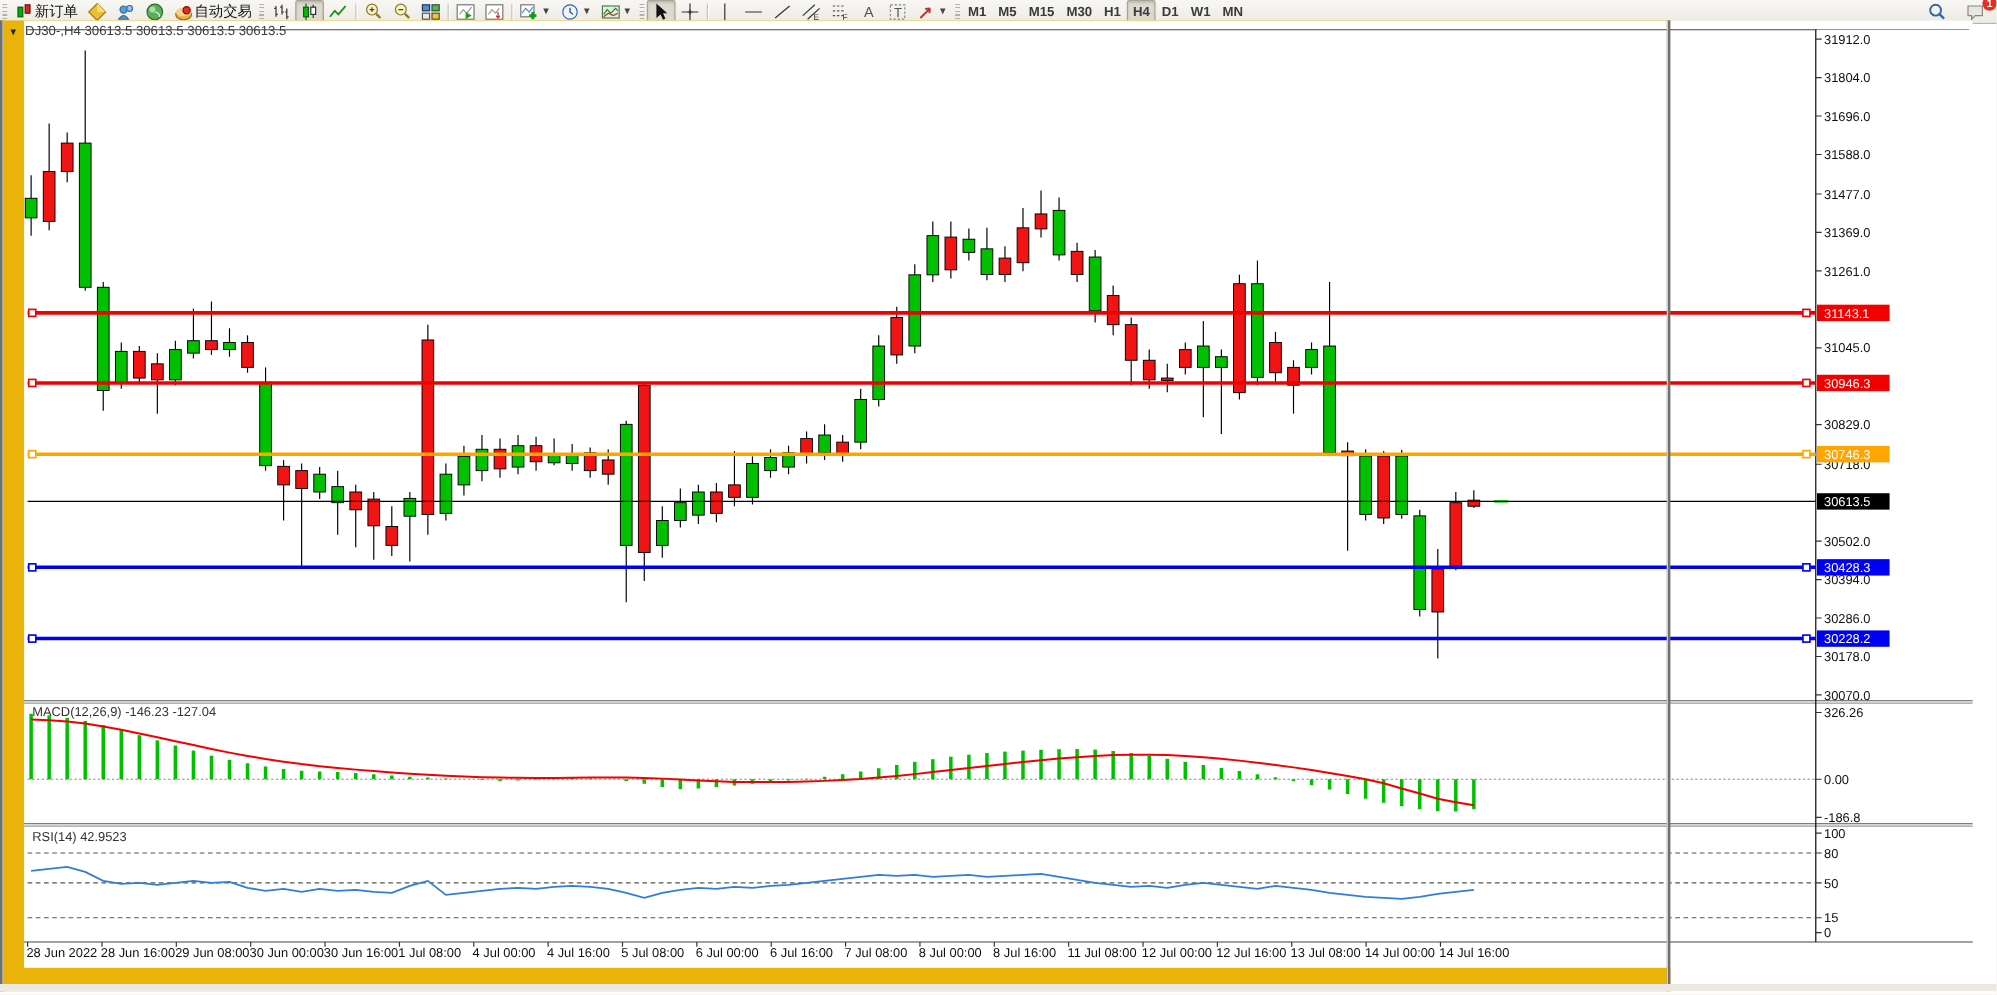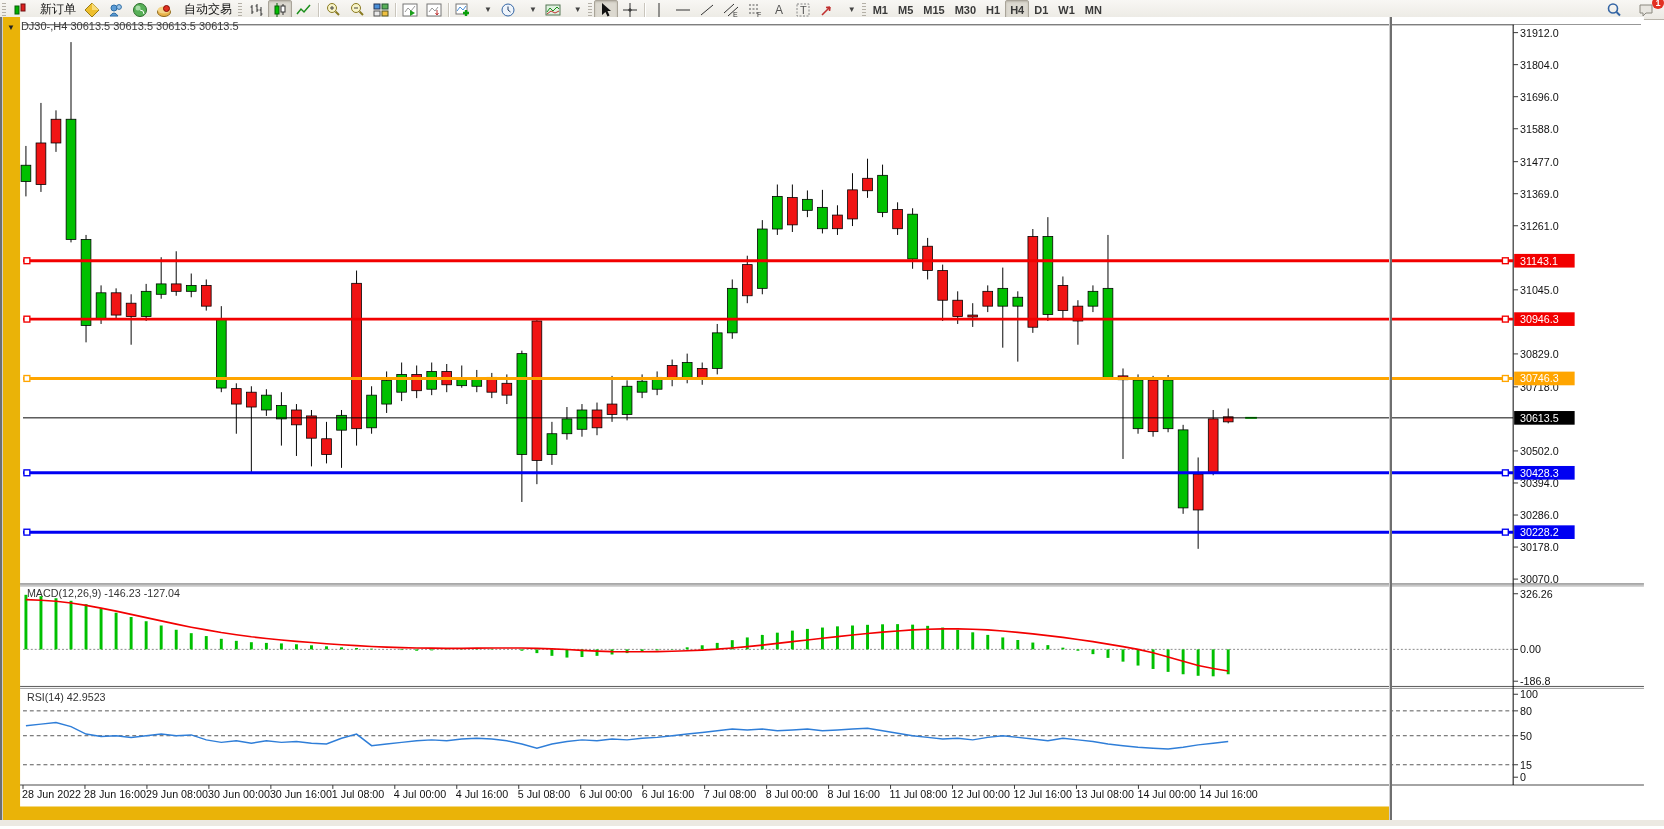--- a/index.html
+++ b/index.html
@@ -5,21 +5,21 @@
   html,body{margin:0;padding:0;background:#ece9e2;}
   #app{position:relative;width:1664px;height:829px;background:#fff;overflow:hidden;
        font-family:"Liberation Sans",sans-serif;font-size:11px;}
   
   #toolbar{position:absolute;left:0;top:0;width:1664px;height:19px;
     background:linear-gradient(#f8f7f4,#eceae4);border-bottom:1px solid #b9b5ac;
     display:flex;align-items:center;white-space:nowrap;}
   .tb-sep{width:1px;height:14px;background:#c9c5bc;margin:0 2px;box-shadow:1px 0 0 #fff;}
   .tb-handle{width:4px;height:14px;margin:0 2px;
     background-image:repeating-linear-gradient(#b4b0a7 0 1px,transparent 1px 3px);}
-  .tb-btn{display:flex;align-items:center;gap:12px;height:17px;padding:0 3px;border:1px solid transparent;
+  .tb-btn{display:flex;align-items:center;gap:1px;height:17px;padding:0 3px;border:1px solid transparent;
     border-radius:2px;cursor:default;color:#222;font-size:12px;}
   .tb-btn.active{background:#dcd9d0;border:1px solid #a9a499;box-shadow:inset 0 1px 2px #b9b5aa;}
   .tb-btn.tf{font-size:11px;color:#3a3a3a;padding:0 4px;font-weight:bold;}
   .tb-btn .dd{font-size:8px;color:#444;margin-left:1px;}
   .tb-label{font-size:12px;color:#111;}
   #tb-right{margin-left:auto;display:flex;align-items:center;padding-right:6px;gap:8px;}
   .icon16{width:16px;height:16px;display:inline-block;vertical-align:middle;}
   .badge{position:absolute;top:-4px;right:-7px;background:#e33022;color:#fff;border-radius:50%;
     width:12px;height:12px;font-size:9px;line-height:12px;text-align:center;font-weight:bold;}
   

